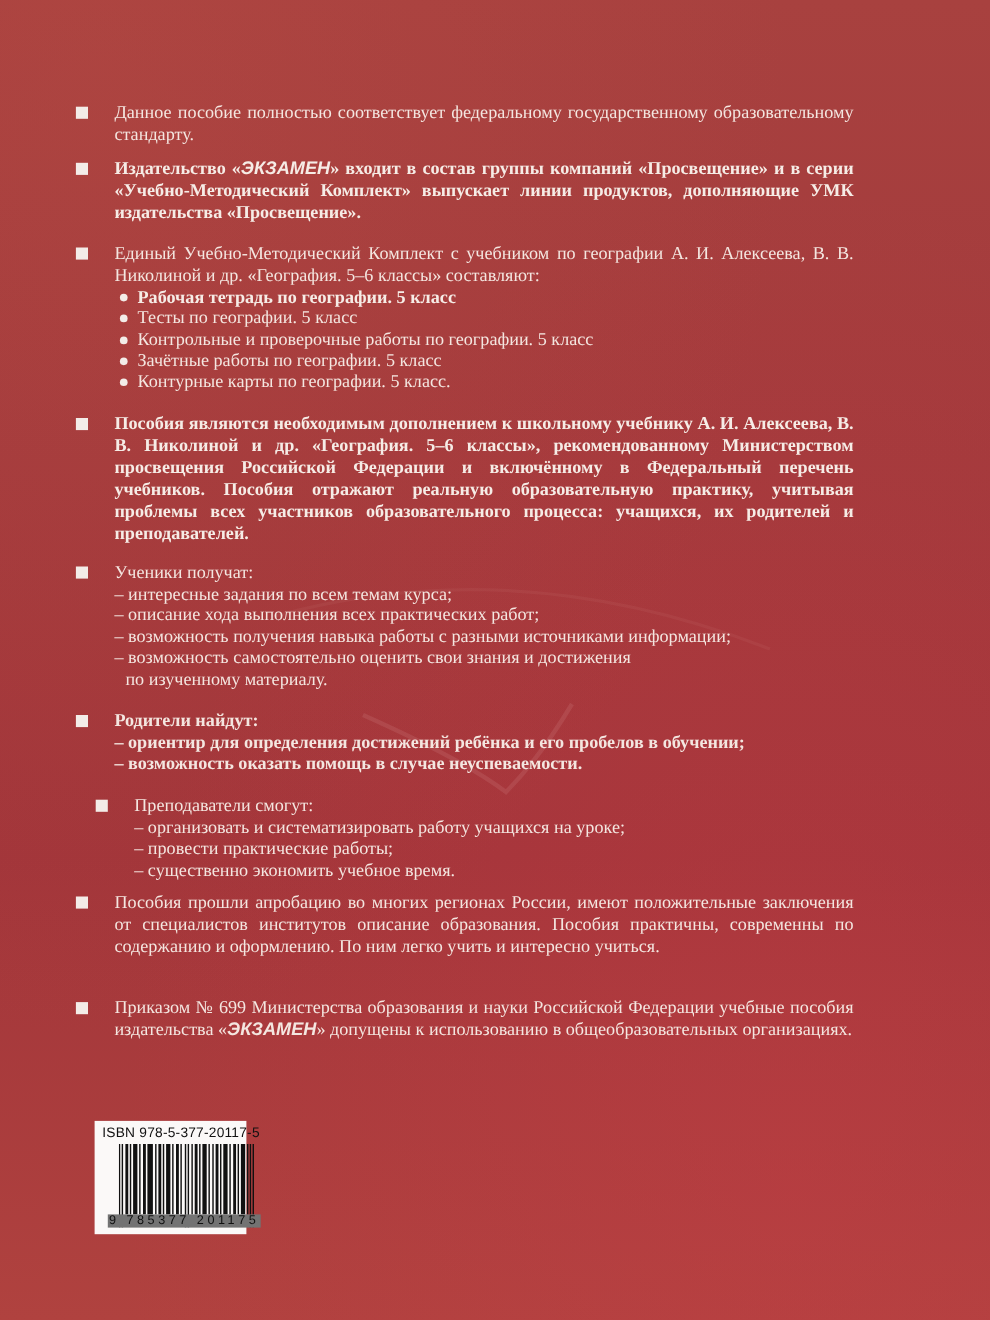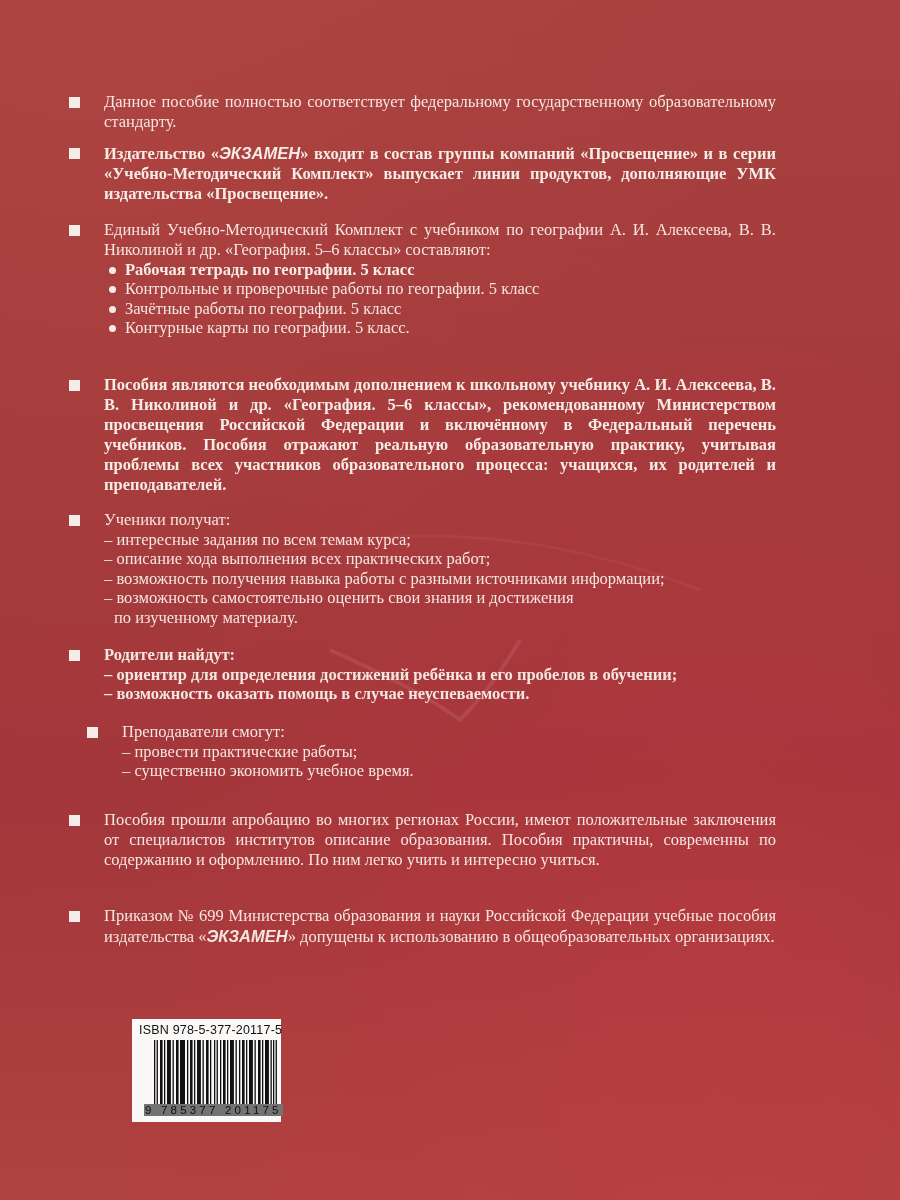--- a/index.html
+++ b/index.html
@@ -34,23 +34,22 @@
     font-weight: bold; font-style: italic;
   }
   .dot-item { display: block; position: relative; padding-left: 21px; line-height: 19.3px; }
   .dot-item::before {
     content: ""; position: absolute; left: 5px; top: 7px;
     width: 7px; height: 7px; border-radius: 50%; background: #f3ece8;
   }
   .dash-item { display: block; line-height: 19.5px; }
   .dash-cont { display: block; padding-left: 10px; line-height: 19.5px; }
   .isbn-box {
-    position: absolute; left: 86px; top: 1019px; width: 149px; height: 103px;
+    position: absolute; left: 86px; top: 1019px; width: 138px; height: 103px;
     background: #fbf9f8;
-    margin-left: 46px;
   }
   .isbn-text {
     position: absolute; left: 7px; top: 4px;
     font-family: "Liberation Sans", "DejaVu Sans", sans-serif;
     font-size: 12.5px; color: #111; letter-spacing: 0.2px; white-space: nowrap;
   }
   .barcode {
     position: absolute; left: 22px; top: 21px; width: 130px; height: 76px;
   }
   .barcode-digits {
@@ -78,20 +77,21 @@
   <div class="block just bold" style="top:143px;">
     <span class="bullet"></span>
     <span>Издательство «</span><span class="brand">ЭКЗАМЕН</span><span>» входит в состав группы компаний «Просвещение» и в серии «Учебно-Методический Комплект» выпускает линии продуктов, дополняющие УМК издательства «Просвещение».</span>
   </div>
 
   <div class="block" style="top:220px;">
     <span class="bullet"></span>
     <div class="just">Единый Учебно-Методический Комплект с учебником по географии А. И. Алексеева, В. В. Николиной и др. «География. 5–6 классы» составляют:</div>
     <div>
       <span class="dot-item bold">Рабочая тетрадь по географии. 5 класс</span>
+      <span class="dot-item">Тесты по географии. 5 класс</span>
       <span class="dot-item">Контрольные и проверочные работы по географии. 5 класс</span>
       <span class="dot-item">Зачётные работы по географии. 5 класс</span>
       <span class="dot-item">Контурные карты по географии. 5 класс.</span>
     </div>
   </div>
 
   <div class="block just bold" style="top:375px;">
     <span class="bullet"></span>
     <span>Пособия являются необходимым дополнением к школьному учебнику А. И. Алексеева, В. В. Николиной и др. «География. 5–6 классы», рекомендованному Министерством просвещения Российской Федерации и включённому в Федеральный перечень учебников. Пособия отражают реальную образовательную практику, учитывая проблемы всех участников образовательного процесса: учащихся, их родителей и преподавателей.</span>
   </div>
@@ -109,20 +109,21 @@
   <div class="block" style="top:645px;font-weight:bold;">
     <span class="bullet"></span>
     <span class="dash-item">Родители найдут:</span>
     <span class="dash-item">– ориентир для определения достижений ребёнка и его пробелов в обучении;</span>
     <span class="dash-item">– возможность оказать помощь в случае неуспеваемости.</span>
   </div>
 
   <div class="block" style="top:722px;margin-left:18px;">
     <span class="bullet"></span>
     <span class="dash-item">Преподаватели смогут:</span>
+    <span class="dash-item">– организовать и систематизировать работу учащихся на уроке;</span>
     <span class="dash-item">– провести практические работы;</span>
     <span class="dash-item">– существенно экономить учебное время.</span>
   </div>
 
   <div class="block just" style="top:810px;">
     <span class="bullet"></span>
     <span>Пособия прошли апробацию во многих регионах России, имеют положительные заключения от специалистов институтов описание образования. Пособия практичны, современны по содержанию и оформлению. По ним легко учить и интересно учиться.</span>
   </div>
 
   <div class="block just" style="top:906px;">

